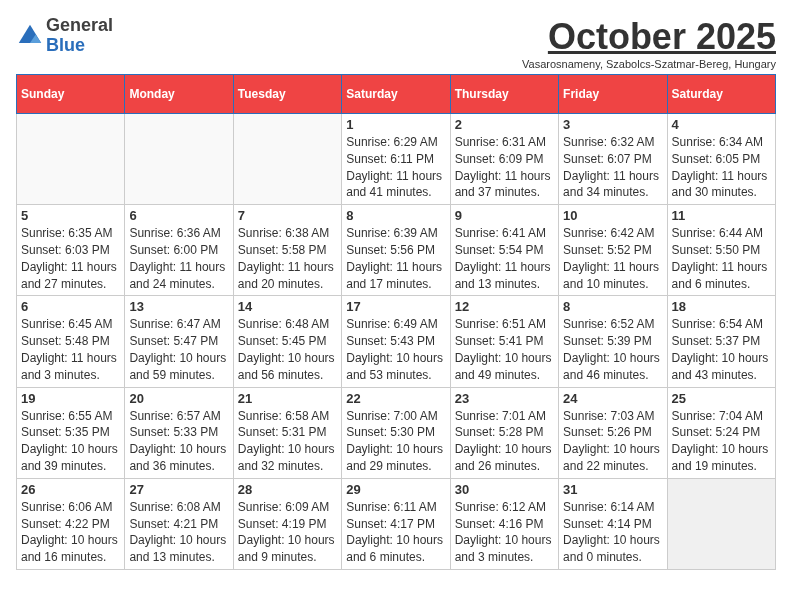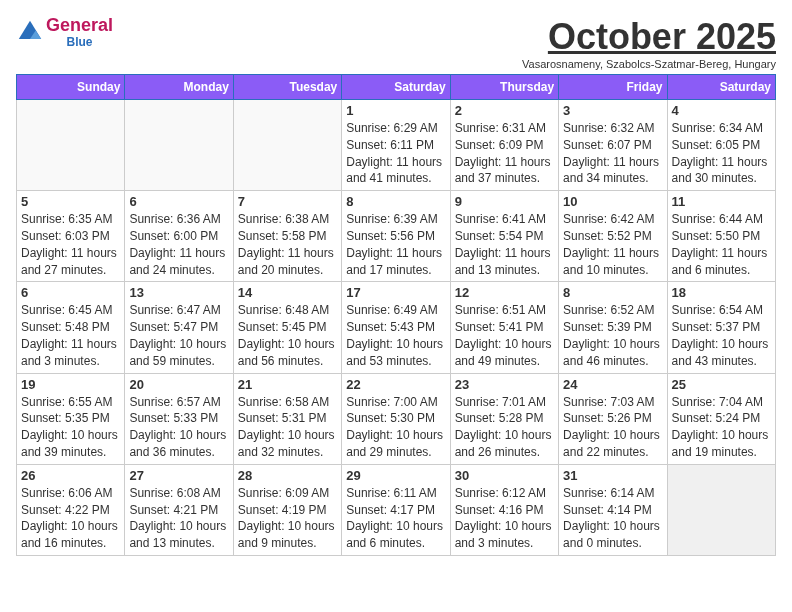--- a/index.html
+++ b/index.html
@@ -21,27 +21,26 @@
       align-items: center;
     }
     .logo-text {
       display: flex;
       flex-direction: column;
       line-height: 1.1;
     }
     .logo-general {
       font-size: 18px;
       font-weight: bold;
-      color: #be185d;
+      color: #404040;
     }
     .logo-blue {
-      font-size: 12px;
+      font-size: 18px;
       font-weight: bold;
       color: #2a6ebb;
-      text-align: center;
     }
     .logo-icon {
       width: 28px;
       height: 28px;
       margin-right: 2px;
     }
     .title-area {
       text-align: right;
     }
     .month-title {
@@ -53,25 +52,25 @@
     .subtitle {
       font-size: 11px;
       color: #333;
     }
     table {
       width: 100%;
       border-collapse: collapse;
       table-layout: fixed;
     }
     th {
-      background-color: #8b5cf6;
+      background-color: #ef4444;
       color: white;
       font-size: 12px;
-      padding: 5px 4px;
-      text-align: right;
+      padding: 12px 4px;
+      text-align: left;
       border: 1px solid #2a6ebb;
     }
     td {
       border: 1px solid #ccc;
       vertical-align: top;
       padding: 3px 4px;
       font-size: 10px;
       color: #333;
       height: 90px;
       background: #fff;

